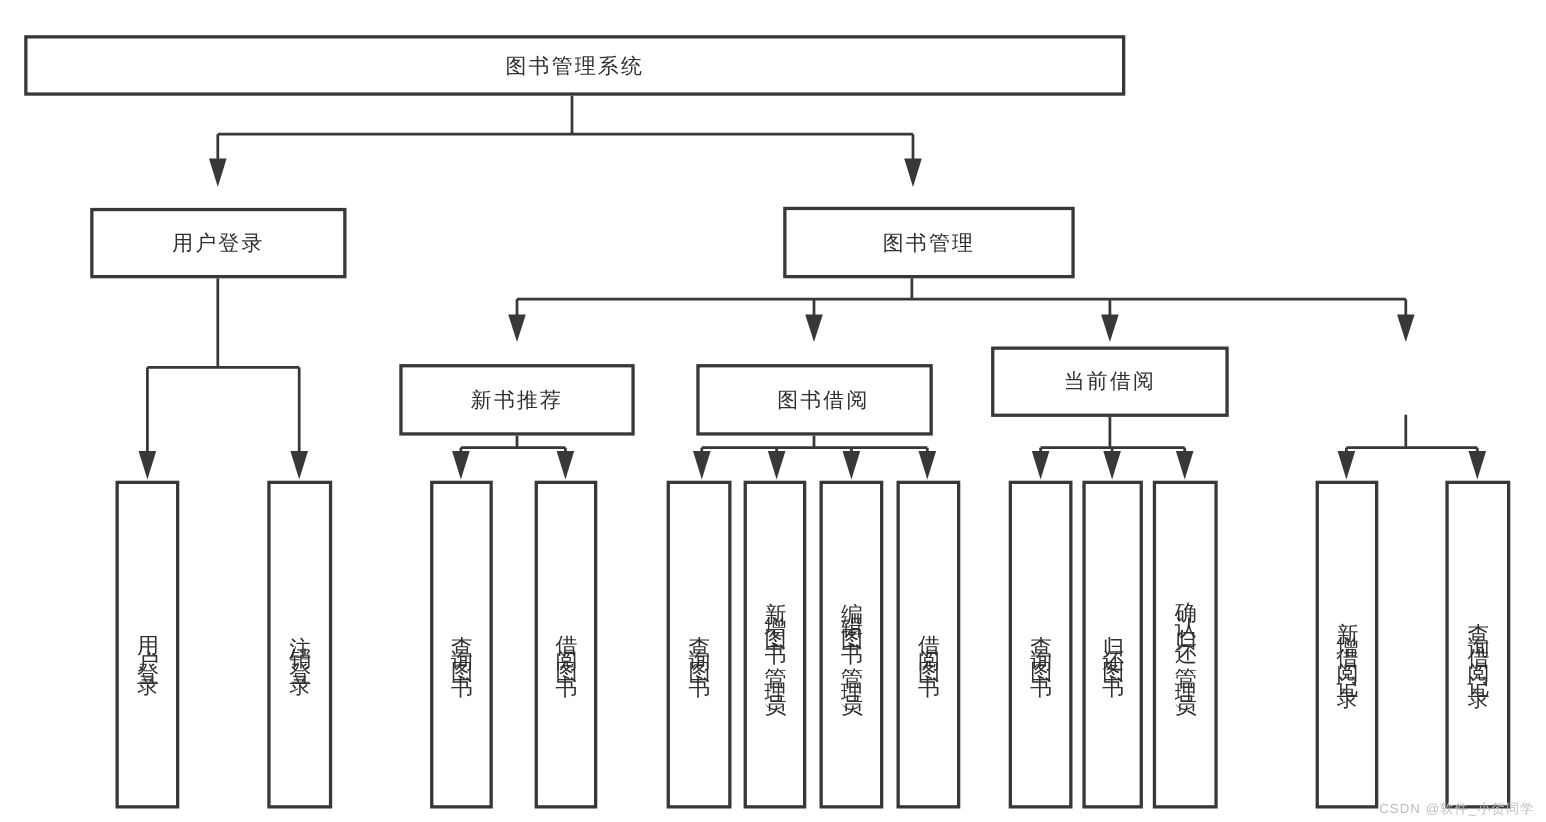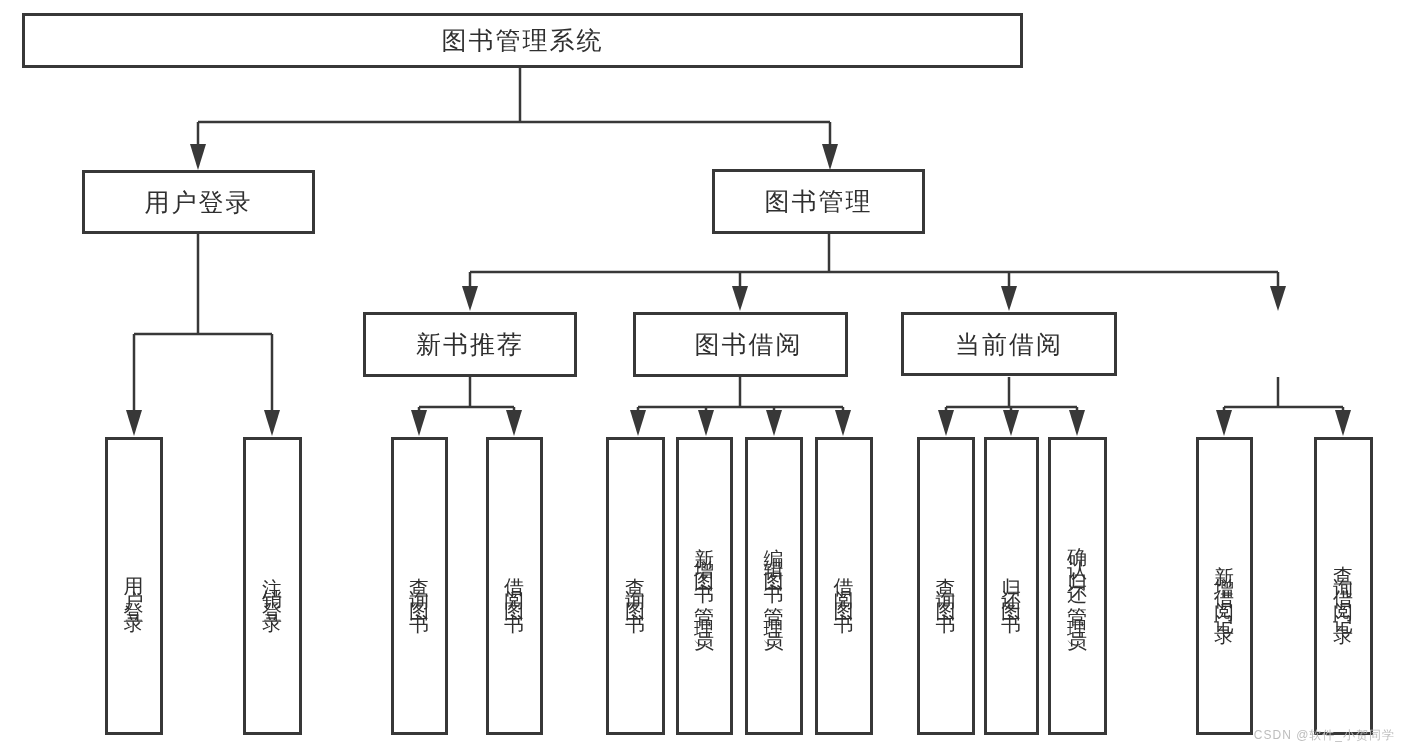--- a/index.html
+++ b/index.html
@@ -21,38 +21,38 @@
   .connector polygon{fill:var(--line-color);stroke:none;}
   .node{
     position:absolute;
     box-sizing:border-box;
     border:3px solid var(--line-color);
     background:var(--bg-color);
     display:flex;align-items:center;justify-content:center;
     color:var(--text-color);
     z-index:2;
   }
-  .h-node{font-size:25px;letter-spacing:2px;white-space:nowrap;}
+  .h-node{font-size:19px;letter-spacing:2px;white-space:nowrap;margin-top:19px;}
   .v-node span{
     writing-mode:vertical-rl;
     text-orientation:mixed;
     font-size:20px;
     letter-spacing:12px;
     line-height:1.1;
     white-space:nowrap;
   }
   
   .n-root{left:22px;top:13px;width:1001px;height:55px;}
   
   .n-user-login-group{left:82px;top:170px;width:233px;height:64px;}
-  .n-book-mgmt{left:712px;top:169px;width:213px;height:65px;}
+  .n-book-mgmt{left:712px;top:169px;width:265px;height:65px;}
   
   .n-new-book-rec{left:363px;top:312px;width:214px;height:65px;justify-content:center;}
   .n-book-borrow{left:633px;top:312px;width:215px;height:65px;padding-left:16px;}
-  .n-current-borrow{left:901px;top:312px;width:216px;height:64px;}
+  .n-current-borrow{left:901px;top:296px;width:216px;height:64px;}
   .n-borrow-records{left:1171px;top:312px;width:216px;height:64px;}
   
   .leaf{top:437px;height:298px;}
   .n-user-login{left:105px;width:58px;}
   .n-logout{left:243px;width:59px;}
   .n-rec-query{left:391px;width:57px;}
   .n-rec-borrow{left:486px;width:57px;}
   .n-bb-query{left:606px;width:59px;}
   .n-bb-add{left:676px;width:57px;}
   .n-bb-edit{left:745px;width:58px;}

